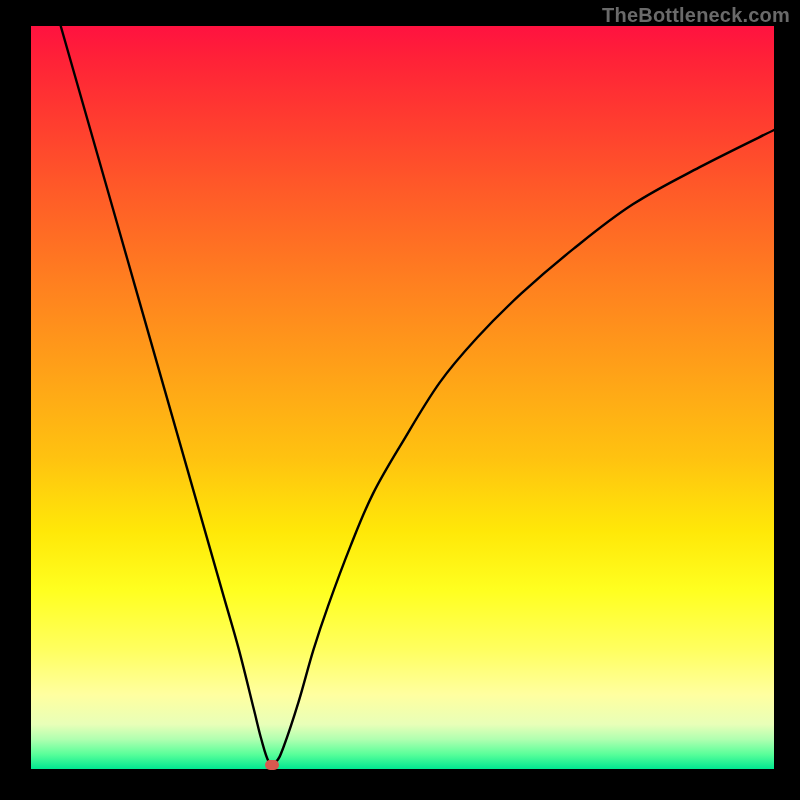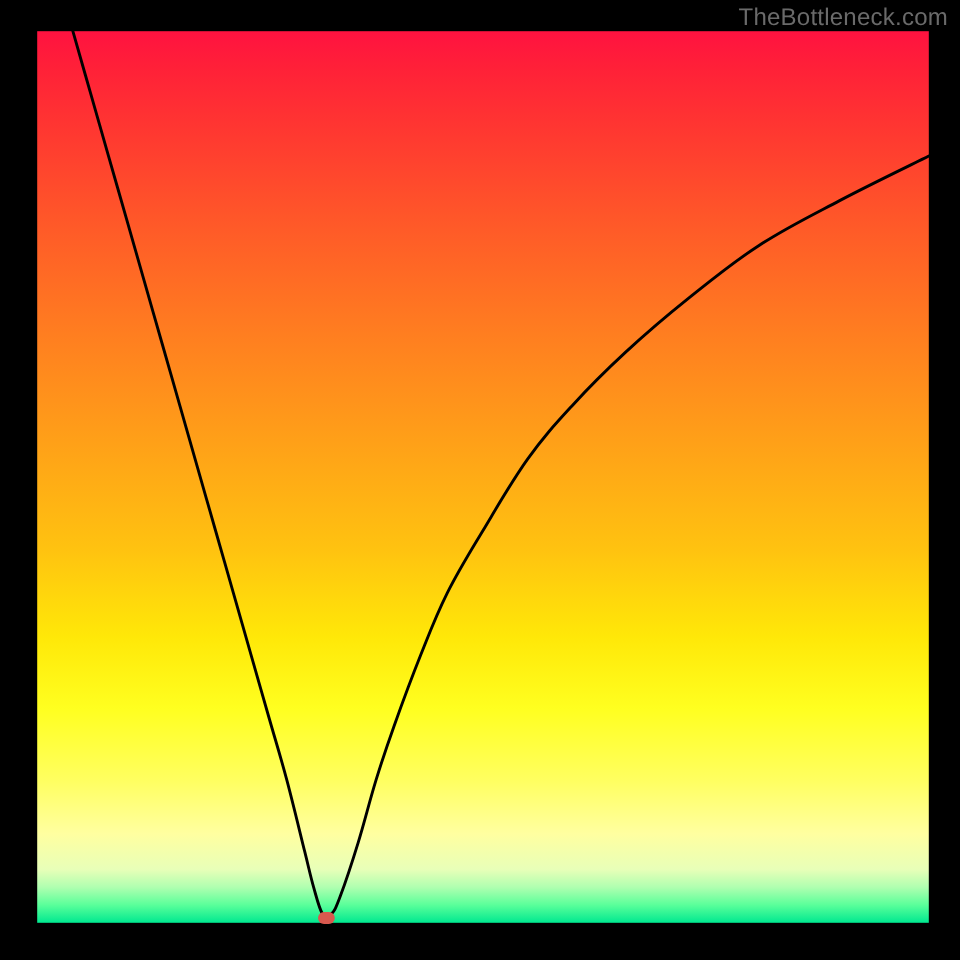--- a/index.html
+++ b/index.html
@@ -44,21 +44,21 @@
       #5aff9a 98%,
       #00e890 100%
     );
   }
   .watermark {
     position: absolute;
     top: 4px;
     right: 10px;
     color: #6a6a6a;
     font-size: 20px;
-    font-weight: 400;
+    font-weight: 700;
     letter-spacing: 0.2px;
     user-select: none;
   }
   svg.curve {
     position: absolute;
     left: 0;
     top: 0;
     width: 743px;
     height: 743px;
     overflow: visible;

